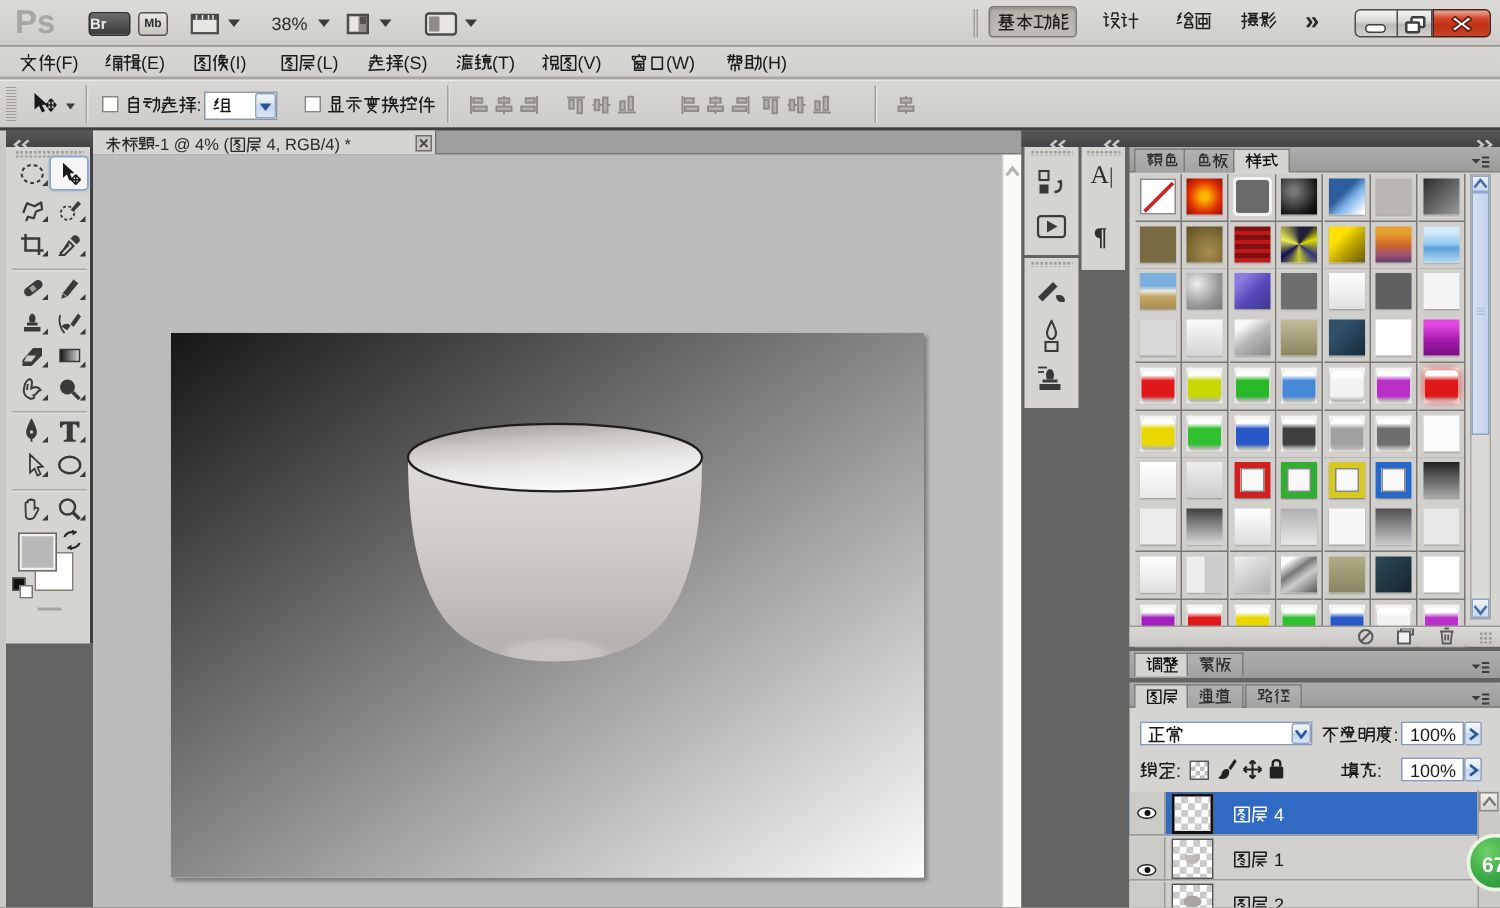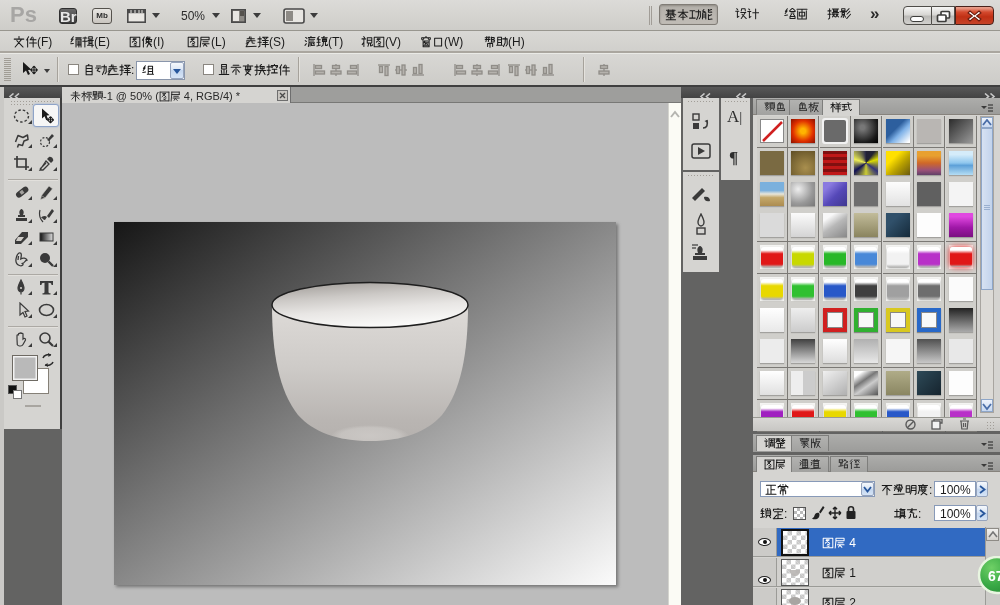--- a/index.html
+++ b/index.html
@@ -81,34 +81,34 @@
         <path id="h8ba1" d="M14,8 L22,16 M6,30 L32,30 M20,30 L20,80 M20,80 L32,72 M48,40 L98,40 M72,8 L72,90"></path>
         <path id="h7ed8" d="M28,6 L12,28 M26,24 L10,46 M6,62 L30,58 M70,2 L48,22 M70,2 L92,22 M48,30 L94,30 M58,42 L84,42 M62,52 L54,64 M78,52 L88,64 M50,70 L92,70 M50,70 L50,88 M92,70 L92,88 M50,88 L92,88"></path>
         <path id="h753b" d="M8,10 L92,10 M50,10 L50,84 M14,24 L14,92 M86,24 L86,92 M14,92 L86,92 M28,36 L72,36 M28,36 L28,66 M72,36 L72,66 M28,66 L72,66"></path>
         <path id="h6444" d="M8,24 L34,24 M8,52 L34,52 M22,6 L22,84 L12,92 M44,8 L96,8 M54,8 L54,38 M86,8 L86,38 M54,19 L86,19 M54,30 L86,30 M42,40 L98,38 M44,50 L66,50 M64,50 L46,74 M48,56 L68,74 M72,50 L94,50 M92,50 L74,74 M76,56 L96,74"></path>
         <path id="h5f71" d="M22,6 L50,6 M22,6 L22,24 M50,6 L50,24 M22,24 L50,24 M8,32 L62,32 M26,40 L46,40 M26,40 L26,54 M46,40 L46,54 M26,54 L46,54 M36,58 L36,80 M26,62 L18,76 M46,62 L54,76 M84,6 L64,26 M90,28 L66,52 M96,52 L64,88"></path>
       </g>
     </defs>
   </svg>
 <div class="abs appbar"></div>
 <div class="abs" style="left:10px;top:2px;font-size:22px;font-weight:bold;color:#a7a6a4;letter-spacing:0px">Ps</div>
-<div class="abs" style="left:59px;top:8px;width:18px;height:16px;background:linear-gradient(#6a6a6a,#3c3c3c);border:1px solid #2f2f2f;border-radius:3px;color:#e8e8e8;font-size:15px;font-weight:bold;text-align:right;line-height:15px">Br</div>
+<div class="abs" style="left:59px;top:8px;width:28px;height:16px;background:linear-gradient(#6a6a6a,#3c3c3c);border:1px solid #2f2f2f;border-radius:3px;color:#e8e8e8;font-size:10px;font-weight:bold;text-align:left;line-height:15px">Br</div>
 <div class="abs" style="left:92px;top:8px;width:20px;height:16px;background:linear-gradient(#e8e6e2,#c9c5bf);border:1px solid #55524d;border-radius:3px;color:#2c2c2c;font-size:8px;font-weight:bold;text-align:center;line-height:14px">Mb</div>
 <svg class="abs" style="left:127px;top:9px" width="19" height="14" viewBox="0 0 19 14">
 <rect x="0.8" y="0.8" width="17.4" height="12.4" fill="#e9e7e3" stroke="#4a4a4a" stroke-width="1.6"></rect>
 <rect x="0.8" y="0.8" width="17.4" height="3.4" fill="#4a4a4a"></rect>
 <g stroke="#e9e7e3" stroke-width="1">
       <line x1="4" y1="1" x2="4" y2="4"></line>
       <line x1="8" y1="1" x2="8" y2="4"></line>
       <line x1="12" y1="1" x2="12" y2="4"></line>
       <line x1="15" y1="1" x2="15" y2="4"></line>
     </g>
   </svg>
 <div class="abs" style="left:152px;top:13px;border-left:4px solid transparent;border-right:4px solid transparent;border-top:5px solid #3c3c3c"></div>
-<div class="abs" style="left:181px;top:9px;font-size:12px;color:#2c2c2c">50%</div>
+<div class="abs" style="left:181px;top:9px;font-size:12px;color:#2c2c2c">38%</div>
 <div class="abs" style="left:212px;top:13px;border-left:4px solid transparent;border-right:4px solid transparent;border-top:5px solid #3c3c3c"></div>
 <svg class="abs" style="left:231px;top:9px" width="15" height="14" viewBox="0 0 15 14">
 <rect x="0.8" y="0.8" width="13.4" height="12.4" fill="#8e8b86" stroke="#4a4a4a" stroke-width="1.6"></rect>
 <rect x="2" y="2" width="6" height="10" fill="#e8e6e2"></rect>
     <rect x="9" y="2" width="4" height="5" fill="#55524d"></rect>
   </svg>
 <div class="abs" style="left:253px;top:13px;border-left:4px solid transparent;border-right:4px solid transparent;border-top:5px solid #3c3c3c"></div>
 <svg class="abs" style="left:283px;top:8px" width="22" height="16" viewBox="0 0 22 16">
 <rect x="1" y="1" width="20" height="14" rx="2" fill="#e8e6e2" stroke="#4a4a4a" stroke-width="1.6"></rect>
 <rect x="3" y="3" width="7" height="10" fill="#8e8b86"></rect>
@@ -448,21 +448,21 @@
 <div class="abs" style="left:23px;top:368px;width:26px;height:26px;background:#fff;border:1px solid #858077;box-shadow:inset 0 0 0 1px #fff"></div>
 <div class="abs" style="left:12px;top:355px;width:26px;height:26px;background:#b9b9b9;border:1px solid #6e6a63;box-shadow:inset 0 0 0 1.5px #f2f2f2"></div>
 <div class="abs" style="left:25px;top:405px;width:16px;height:2px;background:#a8a5a0"></div>
 <div class="abs" style="left:62px;top:87px;width:619px;height:16px;background:#9e9e9c;border-bottom:1px solid #787876"></div>
 <div class="abs" style="left:62px;top:87px;width:229px;height:16px;background:#d5d4d1;border-right:1px solid #6e6e6e;color:#2a2a2a;padding:2px 0 0 8px"><svg width="11" height="11" viewBox="0 0 100 100" style="vertical-align:-2px;">
       <use href="#h672a" fill="none" stroke="currentColor" stroke-width="8.5" stroke-linecap="round" stroke-linejoin="round"></use>
     </svg><svg width="11" height="11" viewBox="0 0 100 100" style="vertical-align:-2px;">
       <use href="#h6807" fill="none" stroke="currentColor" stroke-width="8.5" stroke-linecap="round" stroke-linejoin="round"></use>
     </svg><svg width="11" height="11" viewBox="0 0 100 100" style="vertical-align:-2px;">
       <use href="#h9898" fill="none" stroke="currentColor" stroke-width="8.5" stroke-linecap="round" stroke-linejoin="round"></use>
-    </svg><span style="font-size:11px">-1 @ 50% (</span><svg width="11" height="11" viewBox="0 0 100 100" style="vertical-align:-2px;">
+    </svg><span style="font-size:11px">-1 @ 4% (</span><svg width="11" height="11" viewBox="0 0 100 100" style="vertical-align:-2px;">
       <use href="#h56fe" fill="none" stroke="currentColor" stroke-width="8.5" stroke-linecap="round" stroke-linejoin="round"></use>
     </svg><svg width="11" height="11" viewBox="0 0 100 100" style="vertical-align:-2px;">
       <use href="#h5c42" fill="none" stroke="currentColor" stroke-width="8.5" stroke-linecap="round" stroke-linejoin="round"></use>
     </svg><span style="font-size:11px"> 4, RGB/4) * </span></div>
 <div class="abs" style="left:277px;top:90px;width:11px;height:11px;border:1px solid #6e6e6e;background:#c9c6c1"></div>
 <svg class="abs" style="left:279px;top:92px" width="7" height="7" viewBox="0 0 7 7">
     <path d="M1,1 L6,6 M6,1 L1,6" stroke="#4a4a4a" stroke-width="1.3"></path>
   </svg>
 <div class="abs" style="left:62px;top:103px;width:606px;height:502px;background:#bcbcbc"></div>
 <div class="abs" style="left:668px;top:103px;width:13px;height:502px;background:#fbfbf5;border-left:1px solid #d4d4ce"></div>

